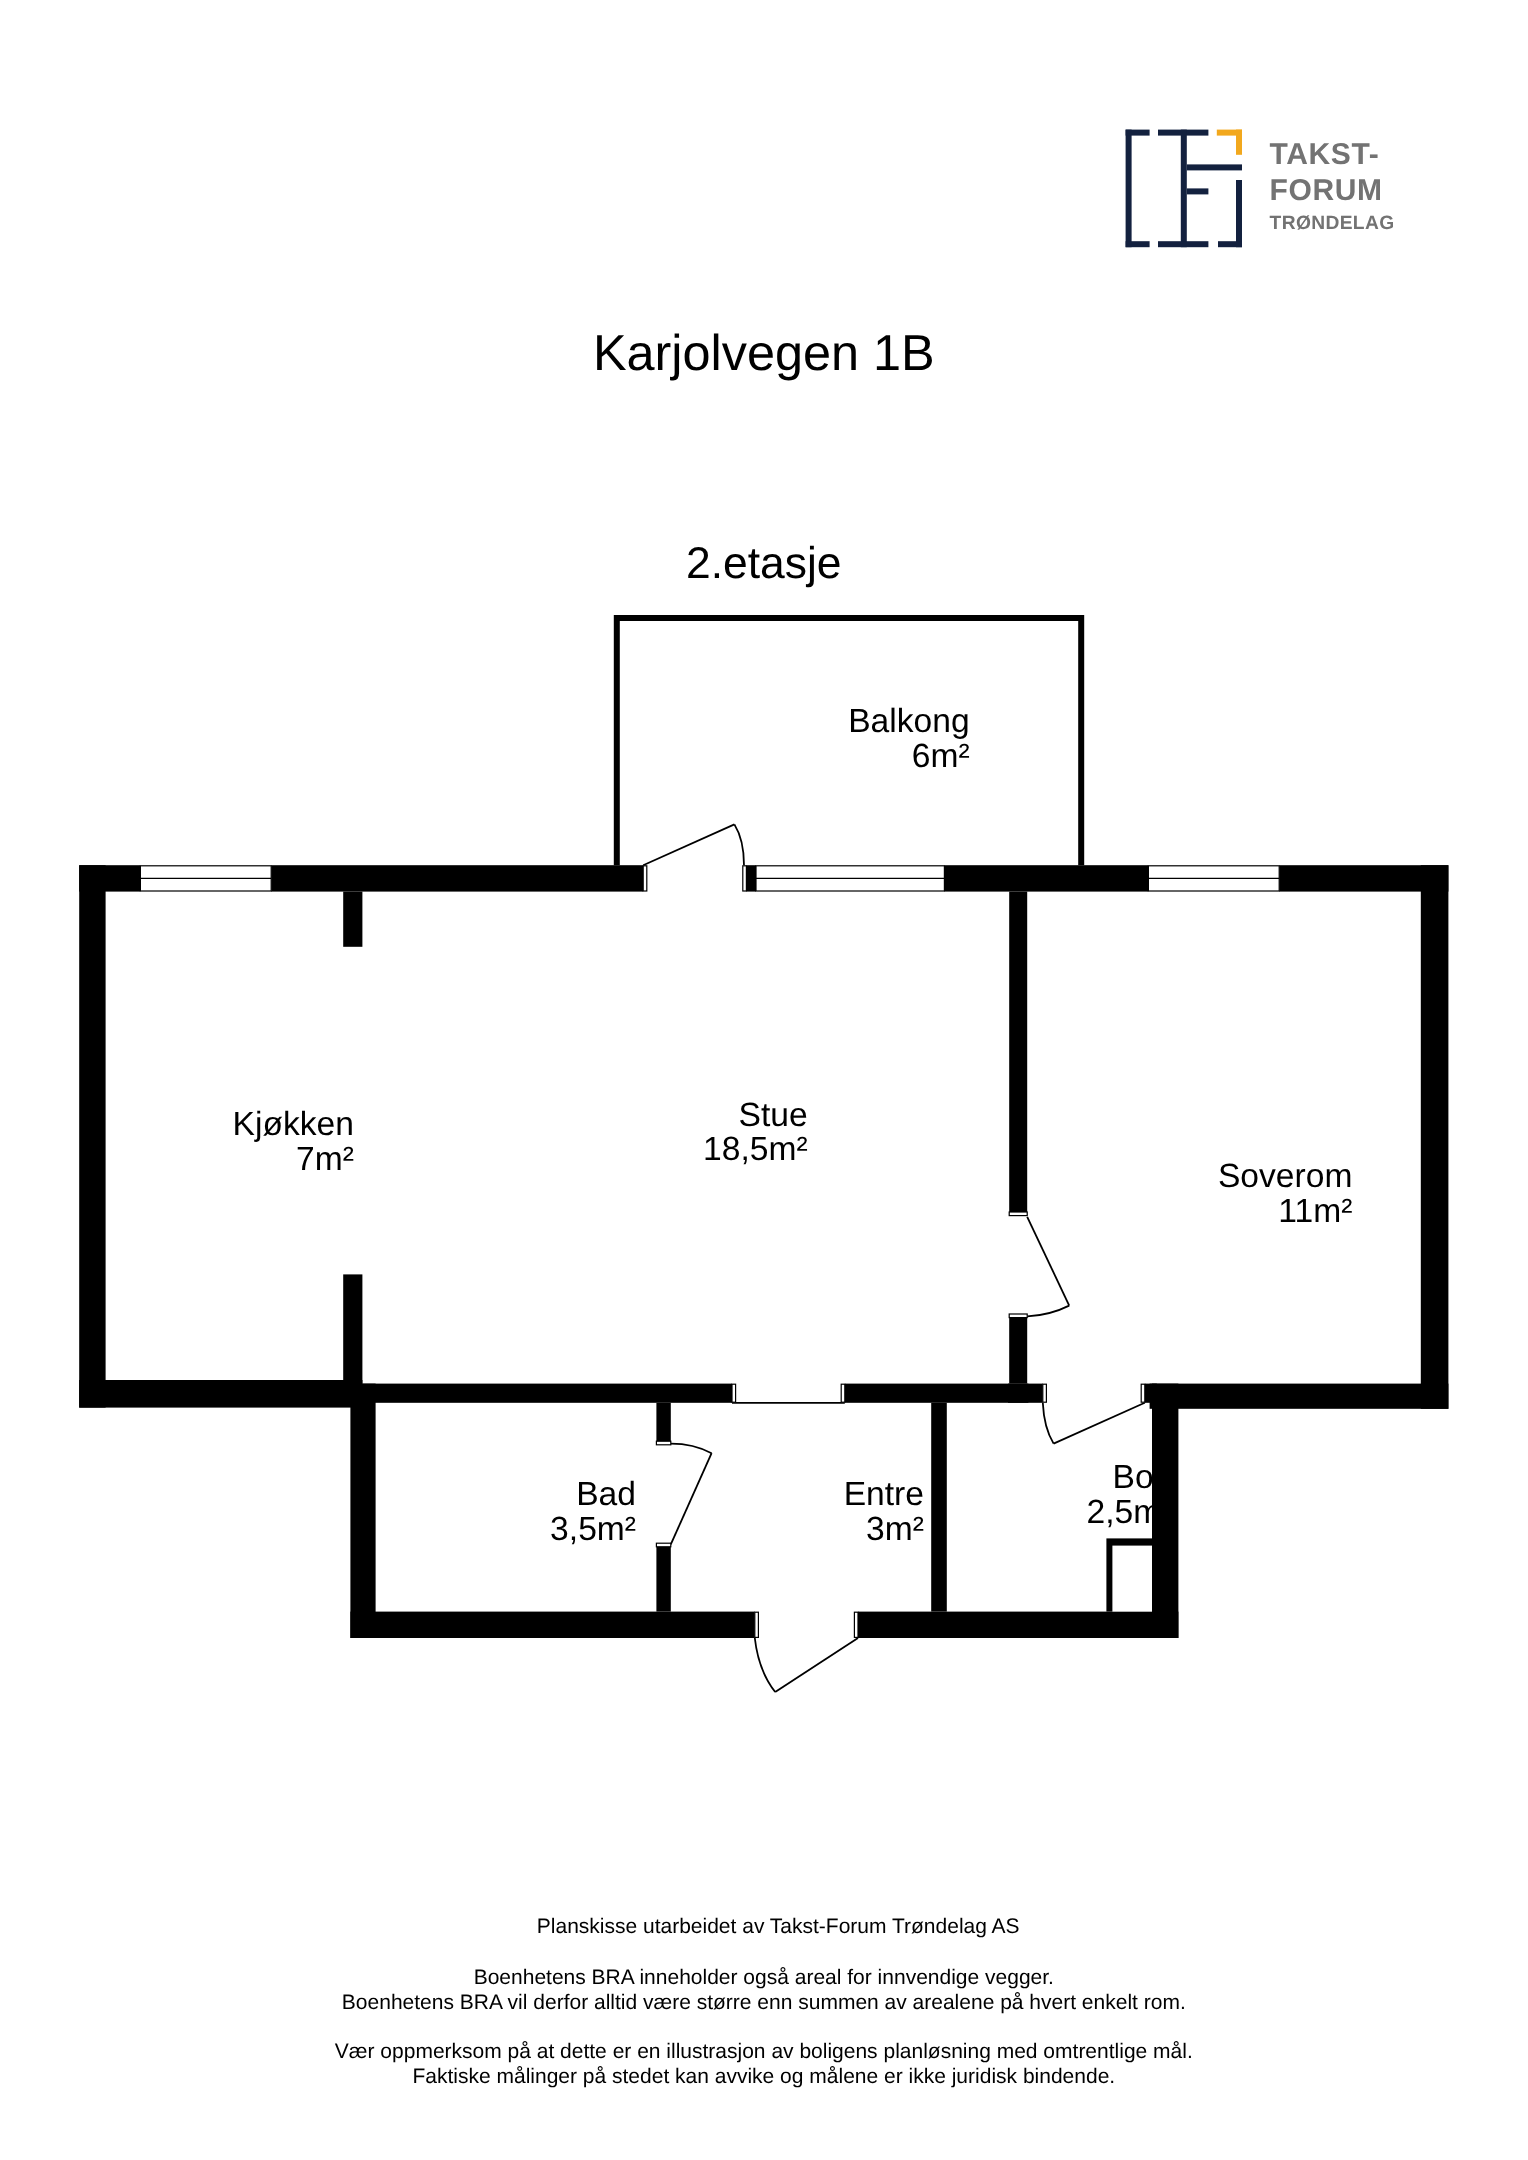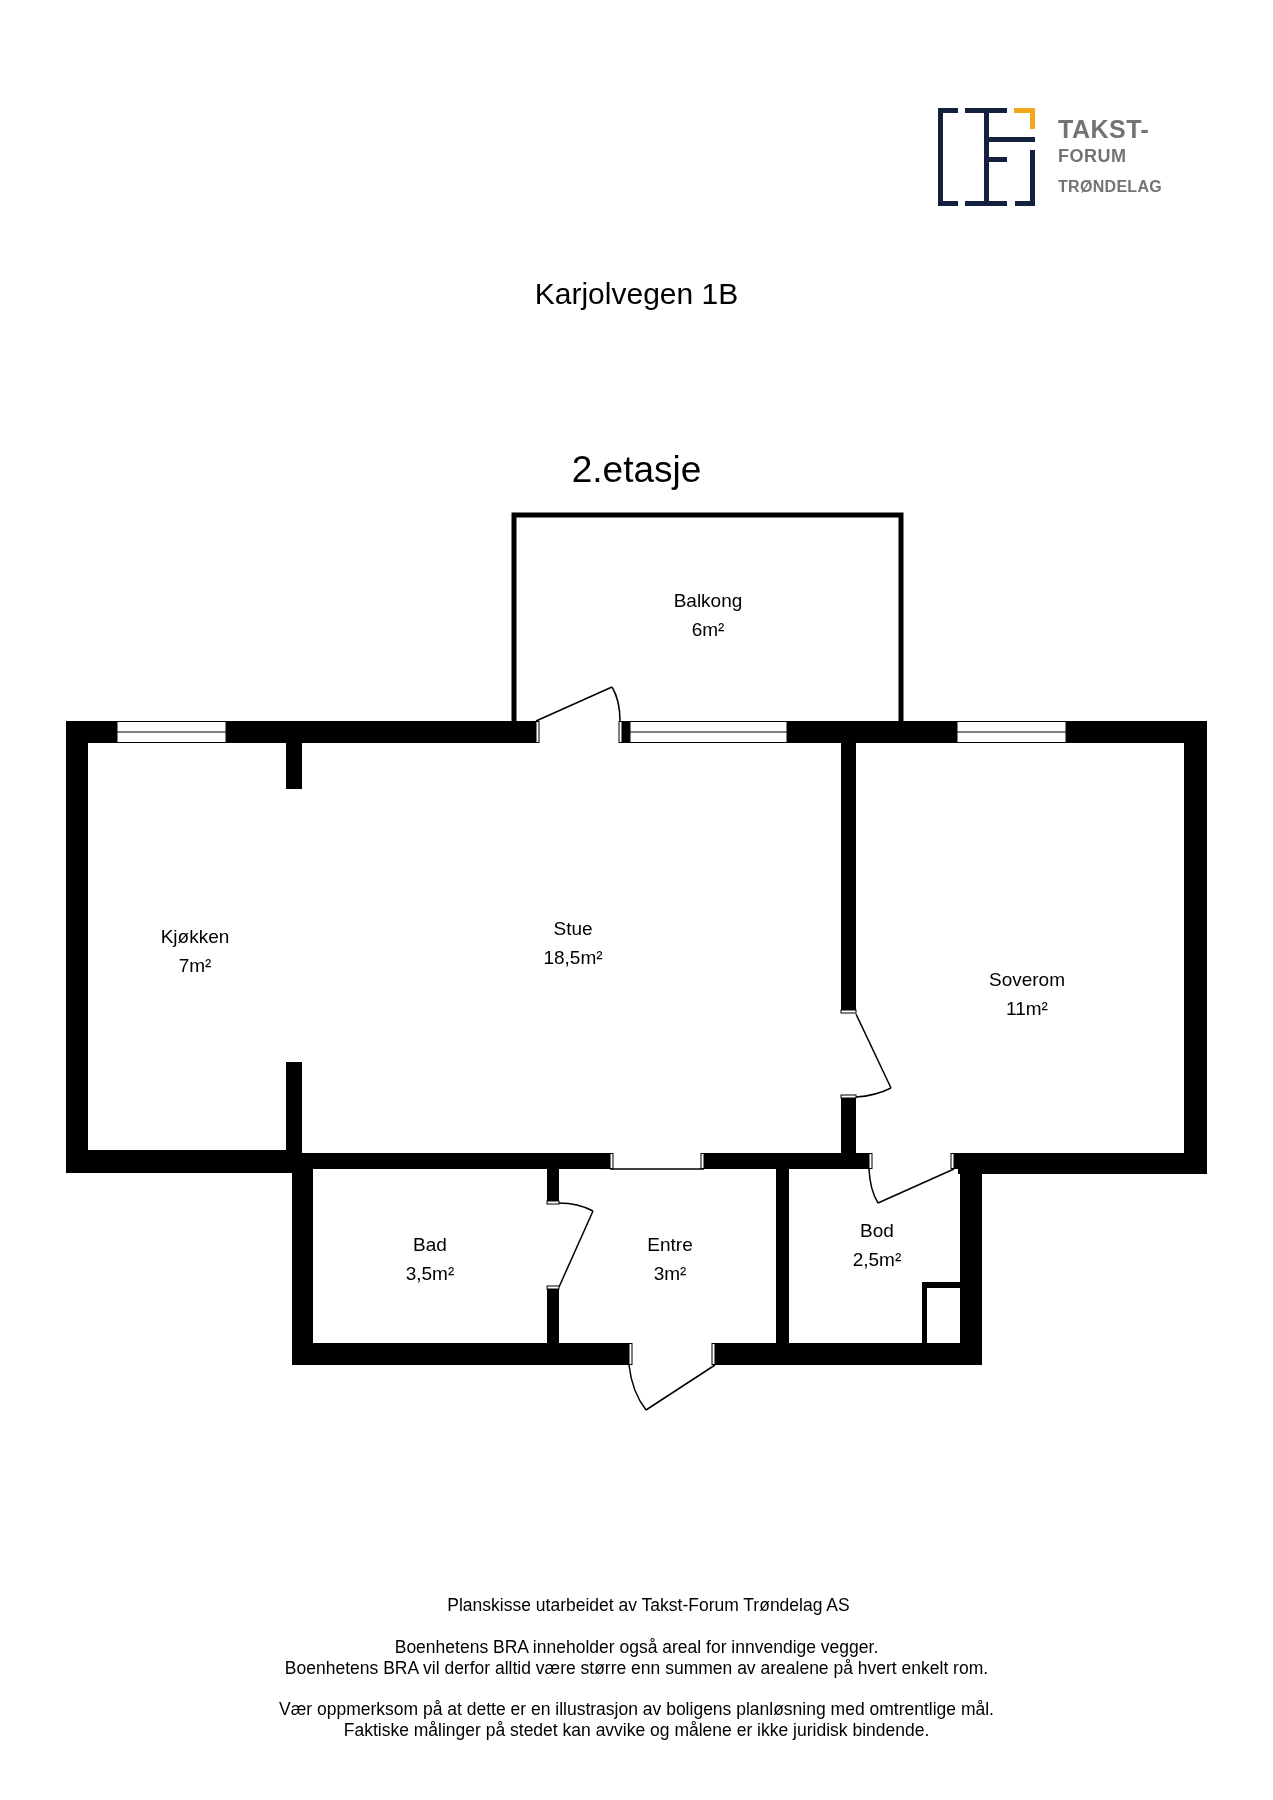--- a/index.html
+++ b/index.html
@@ -2,27 +2,27 @@
 <html><head>
 <meta charset="utf-8">
 <style>
   html, body { margin: 0; padding: 0; background: #ffffff; }
   body { width: 1273px; height: 1800px; position: relative; overflow: hidden;
          font-family: "Liberation Sans", sans-serif; color: #000; }
   .abs { position: absolute; }
   .logo-text { position: absolute; left: 1058px; font-family: "Liberation Sans", sans-serif;
                font-weight: bold; color: #737373; letter-spacing: 0.5px; line-height: 1; }
   .t1 { top: 117px; font-size: 25px; }
-  .t2 { top: 147px; font-size: 18px; }
+  .t2 { top: 147px; font-size: 25px; }
   .t3 { top: 179px; font-size: 16px; letter-spacing: 0.3px; }
   .title { position: absolute; left: 0; width: 1273px; top: 268px; text-align: center;
-           font-size: 30px; line-height: 52px; }
+           font-size: 42px; line-height: 52px; }
   .floor { position: absolute; left: 0; width: 1273px; top: 448px; text-align: center;
            font-size: 37px; line-height: 44px; }
-  .room { position: absolute; text-align: center; font-size: 19px; line-height: 29px;
+  .room { position: absolute; text-align: right; font-size: 28px; line-height: 29px;
           width: 200px; margin-left: -100px; }
   .footer { position: absolute; left: 0; width: 1273px; text-align: center;
             font-size: 17.5px; line-height: 21px; }
   svg.plan { position: absolute; left: 0; top: 0; }
 </style>
 </head>
 <body>
 
 <svg class="abs" style="left:930px; top:100px;" width="115" height="115" viewBox="930 100 115 115">
   <g fill="#13213f">

